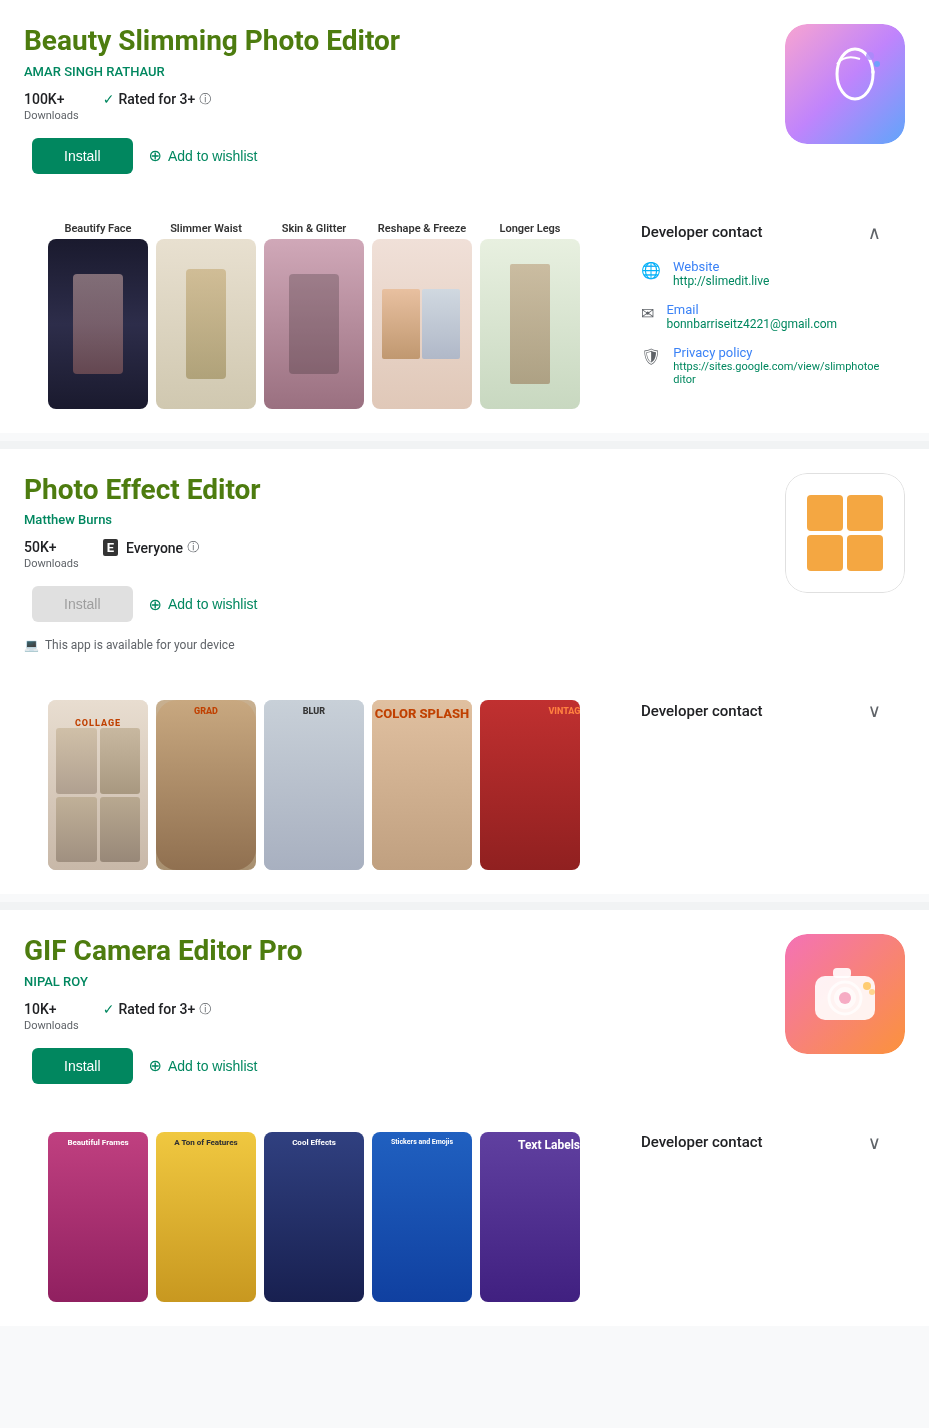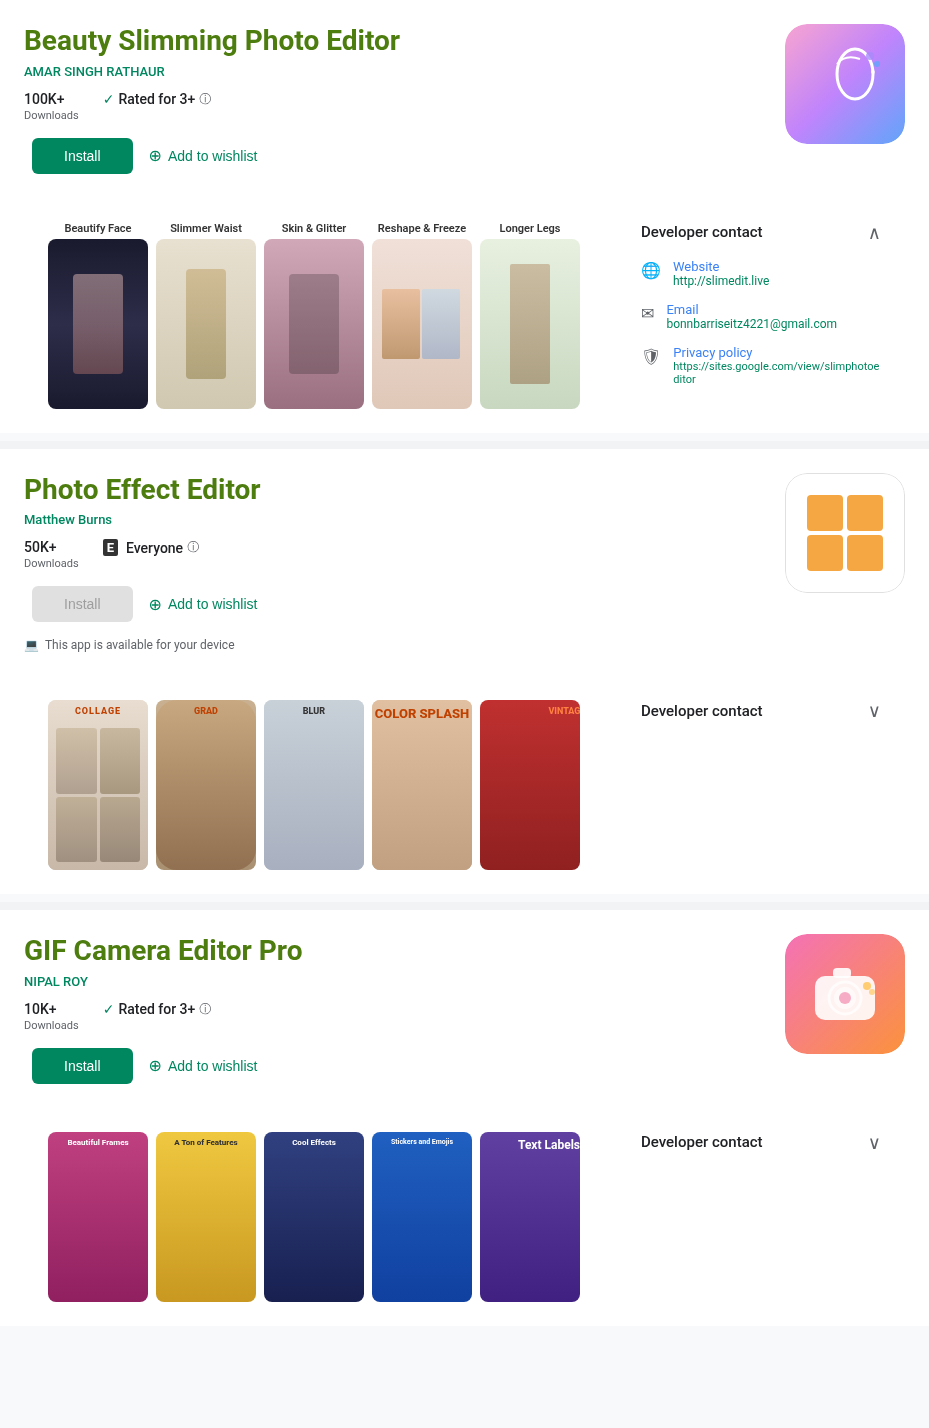--- a/index.html
+++ b/index.html
@@ -456,21 +456,21 @@
       </div>
     </div>
   </div>
 
   <div class="lower-section">
     <div class="screenshots-wrapper">
       <div class="screenshots-full-row">
         <div class="screenshot-container">
           <div class="screenshot-img ss-photo-1">
             <div style="width:100%;height:100%;background:linear-gradient(180deg,#e8ddd0 0%,#c8b8a8 100%);position:relative;">
-              <div style="position:absolute;top:6px;left:0;right:0;text-align:center;font-size:9px;font-weight:800;color:#c04000;letter-spacing:1px;">COLLAGE</div>
+              <div style="position:absolute;top:18px;left:0;right:0;text-align:center;font-size:9px;font-weight:800;color:#c04000;letter-spacing:1px;">COLLAGE</div>
               <div style="display:grid;grid-template-columns:1fr 1fr;gap:3px;padding:28px 8px 8px;height:100%;">
                 <div style="background:linear-gradient(180deg,#d0c0a8,#b0a090);border-radius:3px;"></div>
                 <div style="background:linear-gradient(180deg,#c8b8a0,#a89880);border-radius:3px;"></div>
                 <div style="background:linear-gradient(180deg,#c0b098,#a09080);border-radius:3px;"></div>
                 <div style="background:linear-gradient(180deg,#b8a890,#988878);border-radius:3px;"></div>
               </div>
             </div>
           </div>
         </div>
         <div class="screenshot-container">

